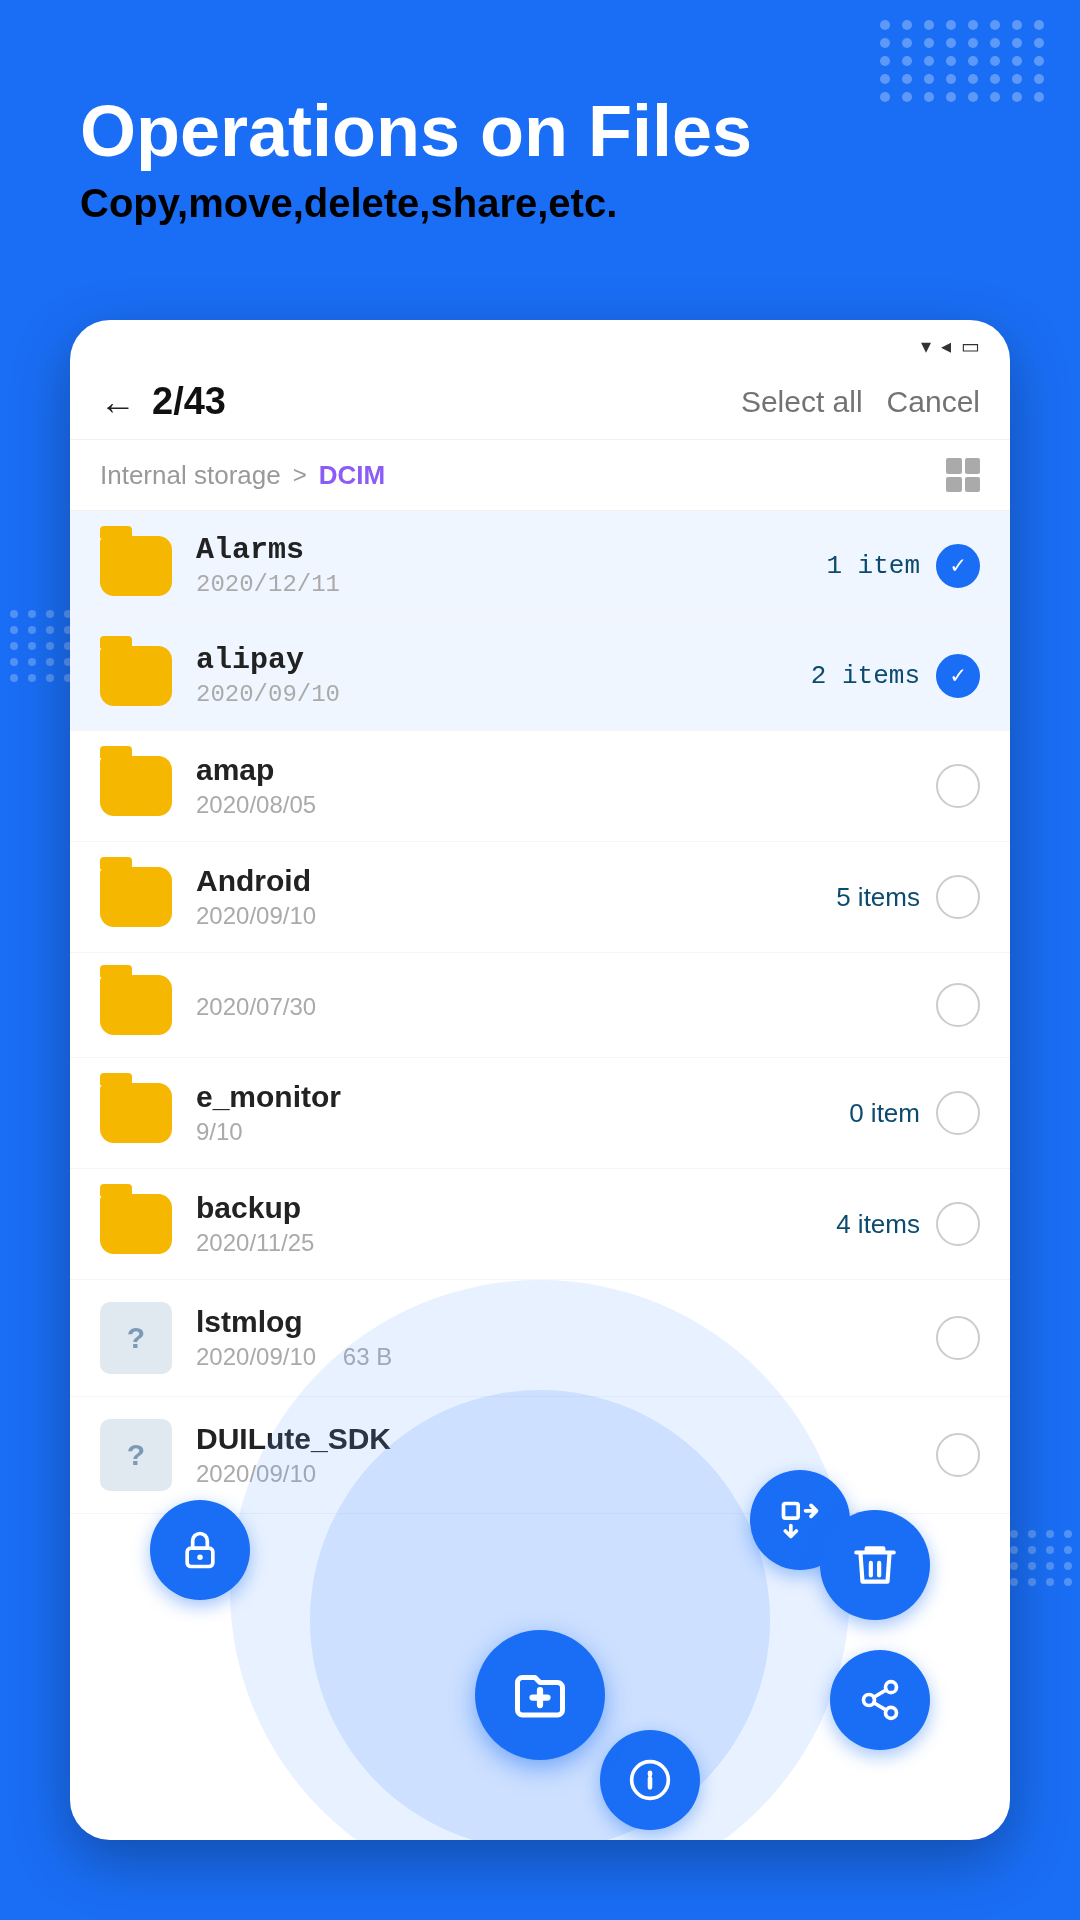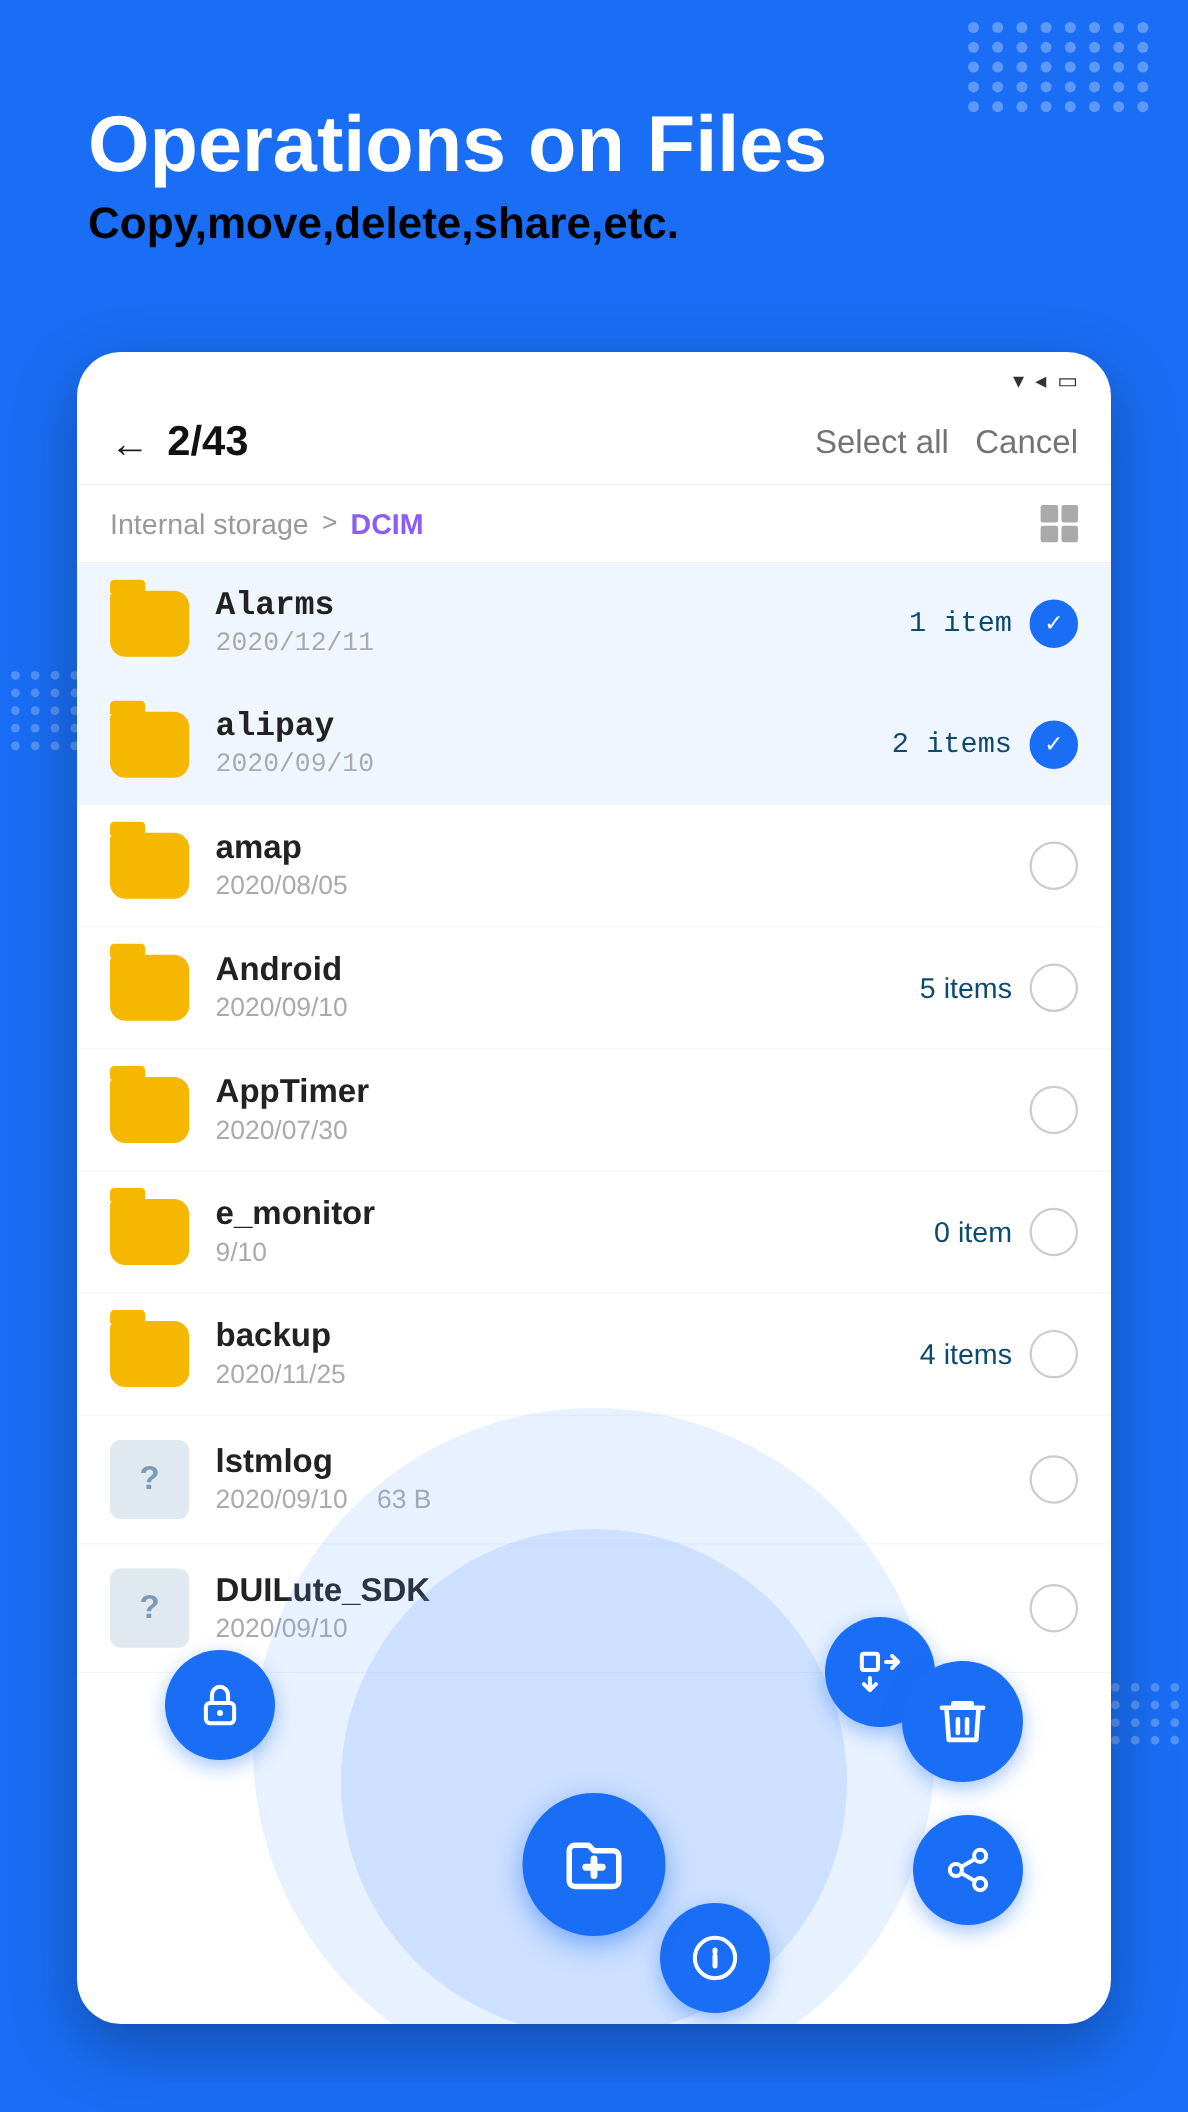--- a/index.html
+++ b/index.html
@@ -524,21 +524,20 @@
         <div class="file-name">Android</div>
         <div class="file-meta">2020/09/10</div>
       </div>
       <span class="file-size-badge">5 items</span>
       <div class="checkbox"></div>
     </div>
 
     <div class="file-item">
       <div class="folder-icon"></div>
       <div class="file-info">
-        <div class="file-name">AppTimer</div>
         <div class="file-meta">2020/07/30</div>
       </div>
       <div class="checkbox"></div>
     </div>
 
     <div class="file-item">
       <div class="folder-icon"></div>
       <div class="file-info">
         <div class="file-name">e_monitor</div>
         <div class="file-meta">9/10</div>

